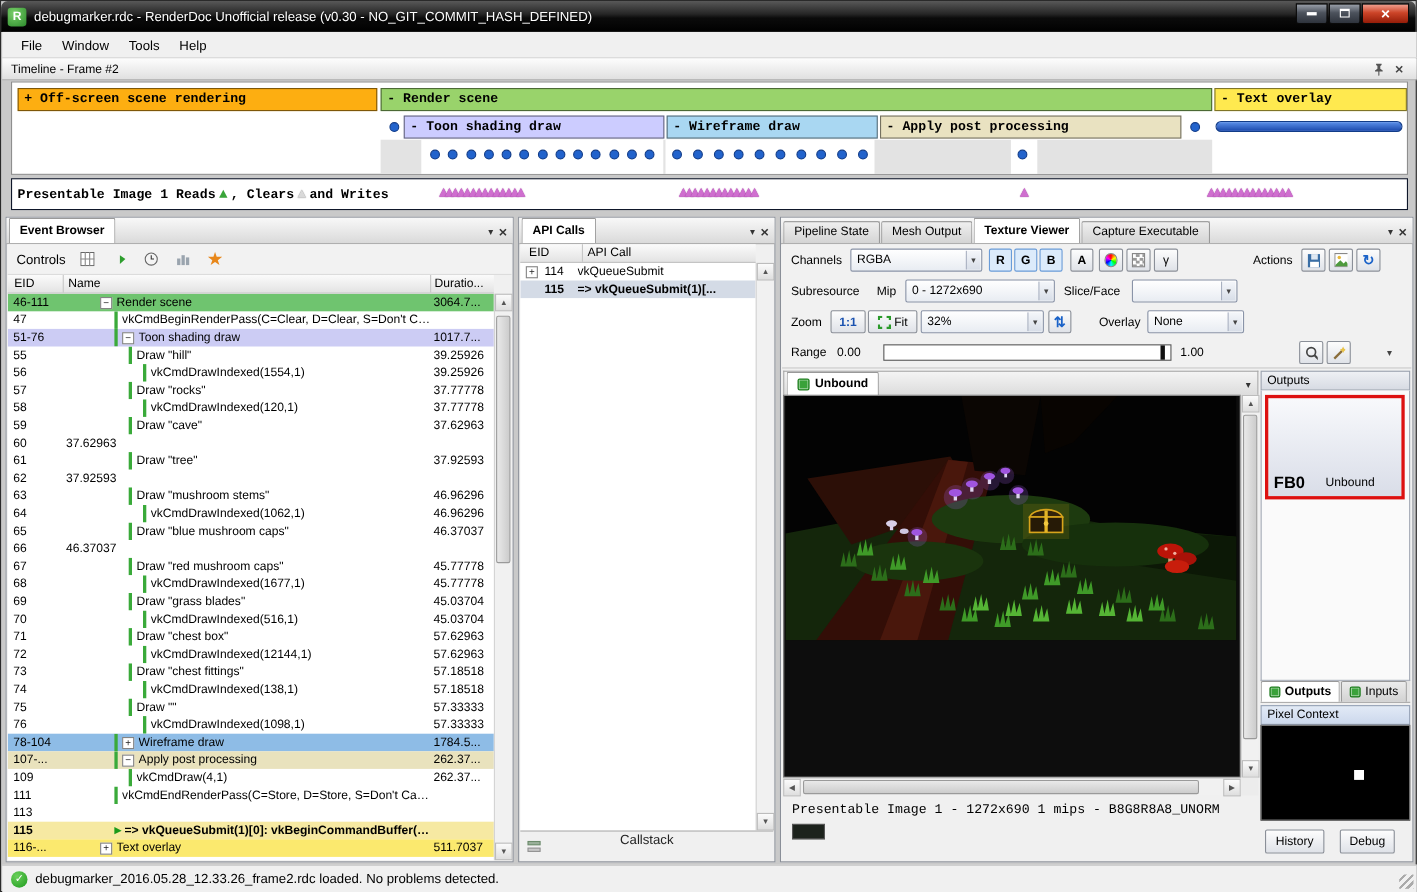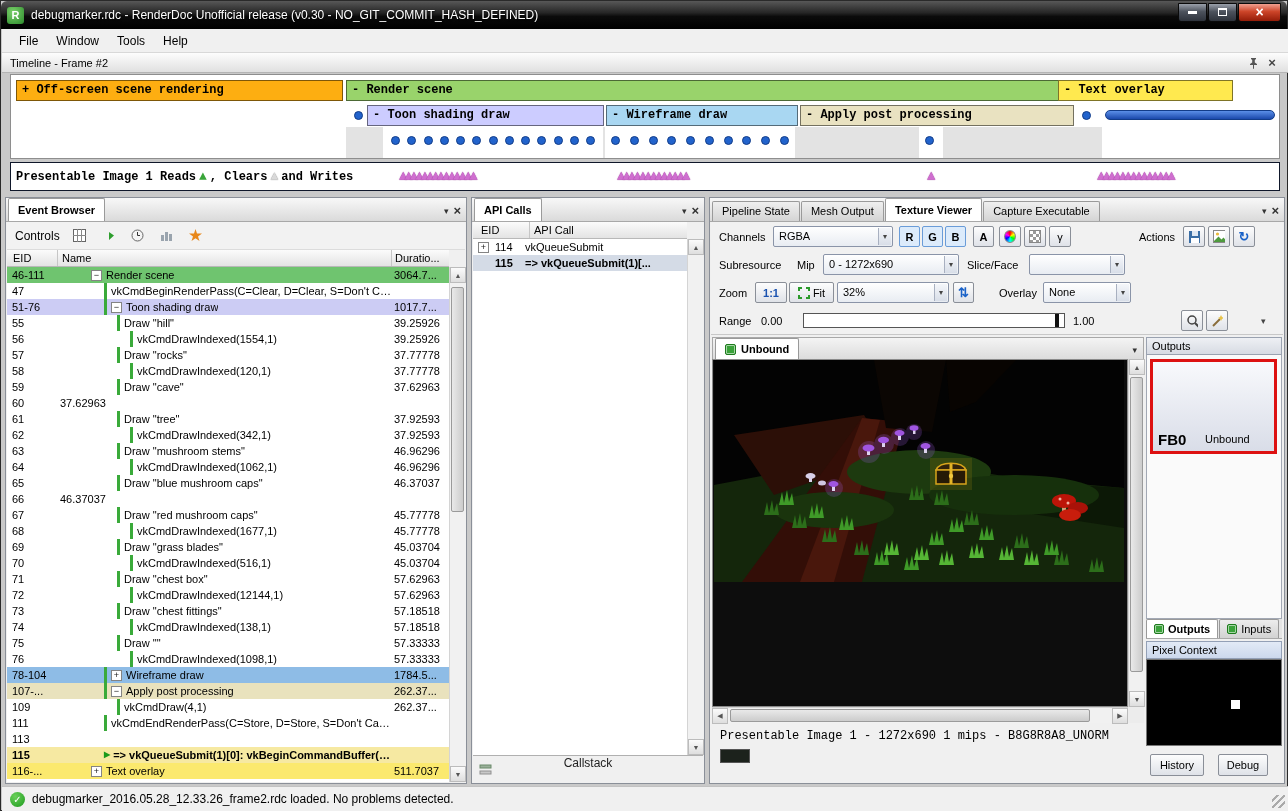--- a/index.html
+++ b/index.html
@@ -188,21 +188,21 @@
   </div>
 
   <div class="tl-content">
     <div class="tl-gray" style="left:335px;top:52px;width:756px;height:31px"></div>
     <div class="tl-white" style="left:372px;top:52px;width:220px;height:31px"></div>
     <div class="tl-white" style="left:594px;top:52px;width:190px;height:31px"></div>
     <div class="tl-white" style="left:908px;top:52px;width:24px;height:31px"></div>
 
     <div class="tlbar mono b-rs" style="left:335px;top:5px;width:756px">- Render scene</div>
     <div class="tlbar mono b-off" style="left:5px;top:5px;width:327px">+ Off-screen scene rendering</div>
-    <div class="tlbar mono b-ov" style="left:1047px;top:5px;width:175px">- Text overlay</div>
+    <div class="tlbar mono b-ov" style="left:1093px;top:5px;width:175px">- Text overlay</div>
 
     <div class="tl-dots" style="left:343px;top:35px;width:10px">
         <i></i>
       </div>
     <div class="tlbar mono b-toon" style="left:356px;top:30px;width:237px">- Toon shading draw</div>
     <div class="tlbar mono b-wire" style="left:595px;top:30px;width:192px">- Wireframe draw</div>
     <div class="tlbar mono b-post" style="left:789px;top:30px;width:274px">- Apply post processing</div>
     <div class="tl-dots" style="left:1071px;top:35px;width:10px">
         <i></i>
       </div>
@@ -429,25 +429,20 @@
           <div class="c-eid">61</div>
           <div class="c-name">
             <span class="ind" style="width: 26px;"></span>
             <span class="mbar"></span>
             <span class="ntext">Draw "tree"</span>
           </div>
           <div class="c-dur">37.92593</div>
         </div>
         <div class="ebrow">
           <div class="c-eid">62</div>
-          <div class="c-name">
-            <span class="ind" style="width: 39px;"></span>
-            <span class="mbar"></span>
-            <span class="ntext">vkCmdDrawIndexed(342,1)</span>
-          </div>
           <div class="c-dur">37.92593</div>
         </div>
         <div class="ebrow">
           <div class="c-eid">63</div>
           <div class="c-name">
             <span class="ind" style="width: 26px;"></span>
             <span class="mbar"></span>
             <span class="ntext">Draw "mushroom stems"</span>
           </div>
           <div class="c-dur">46.96296</div>

